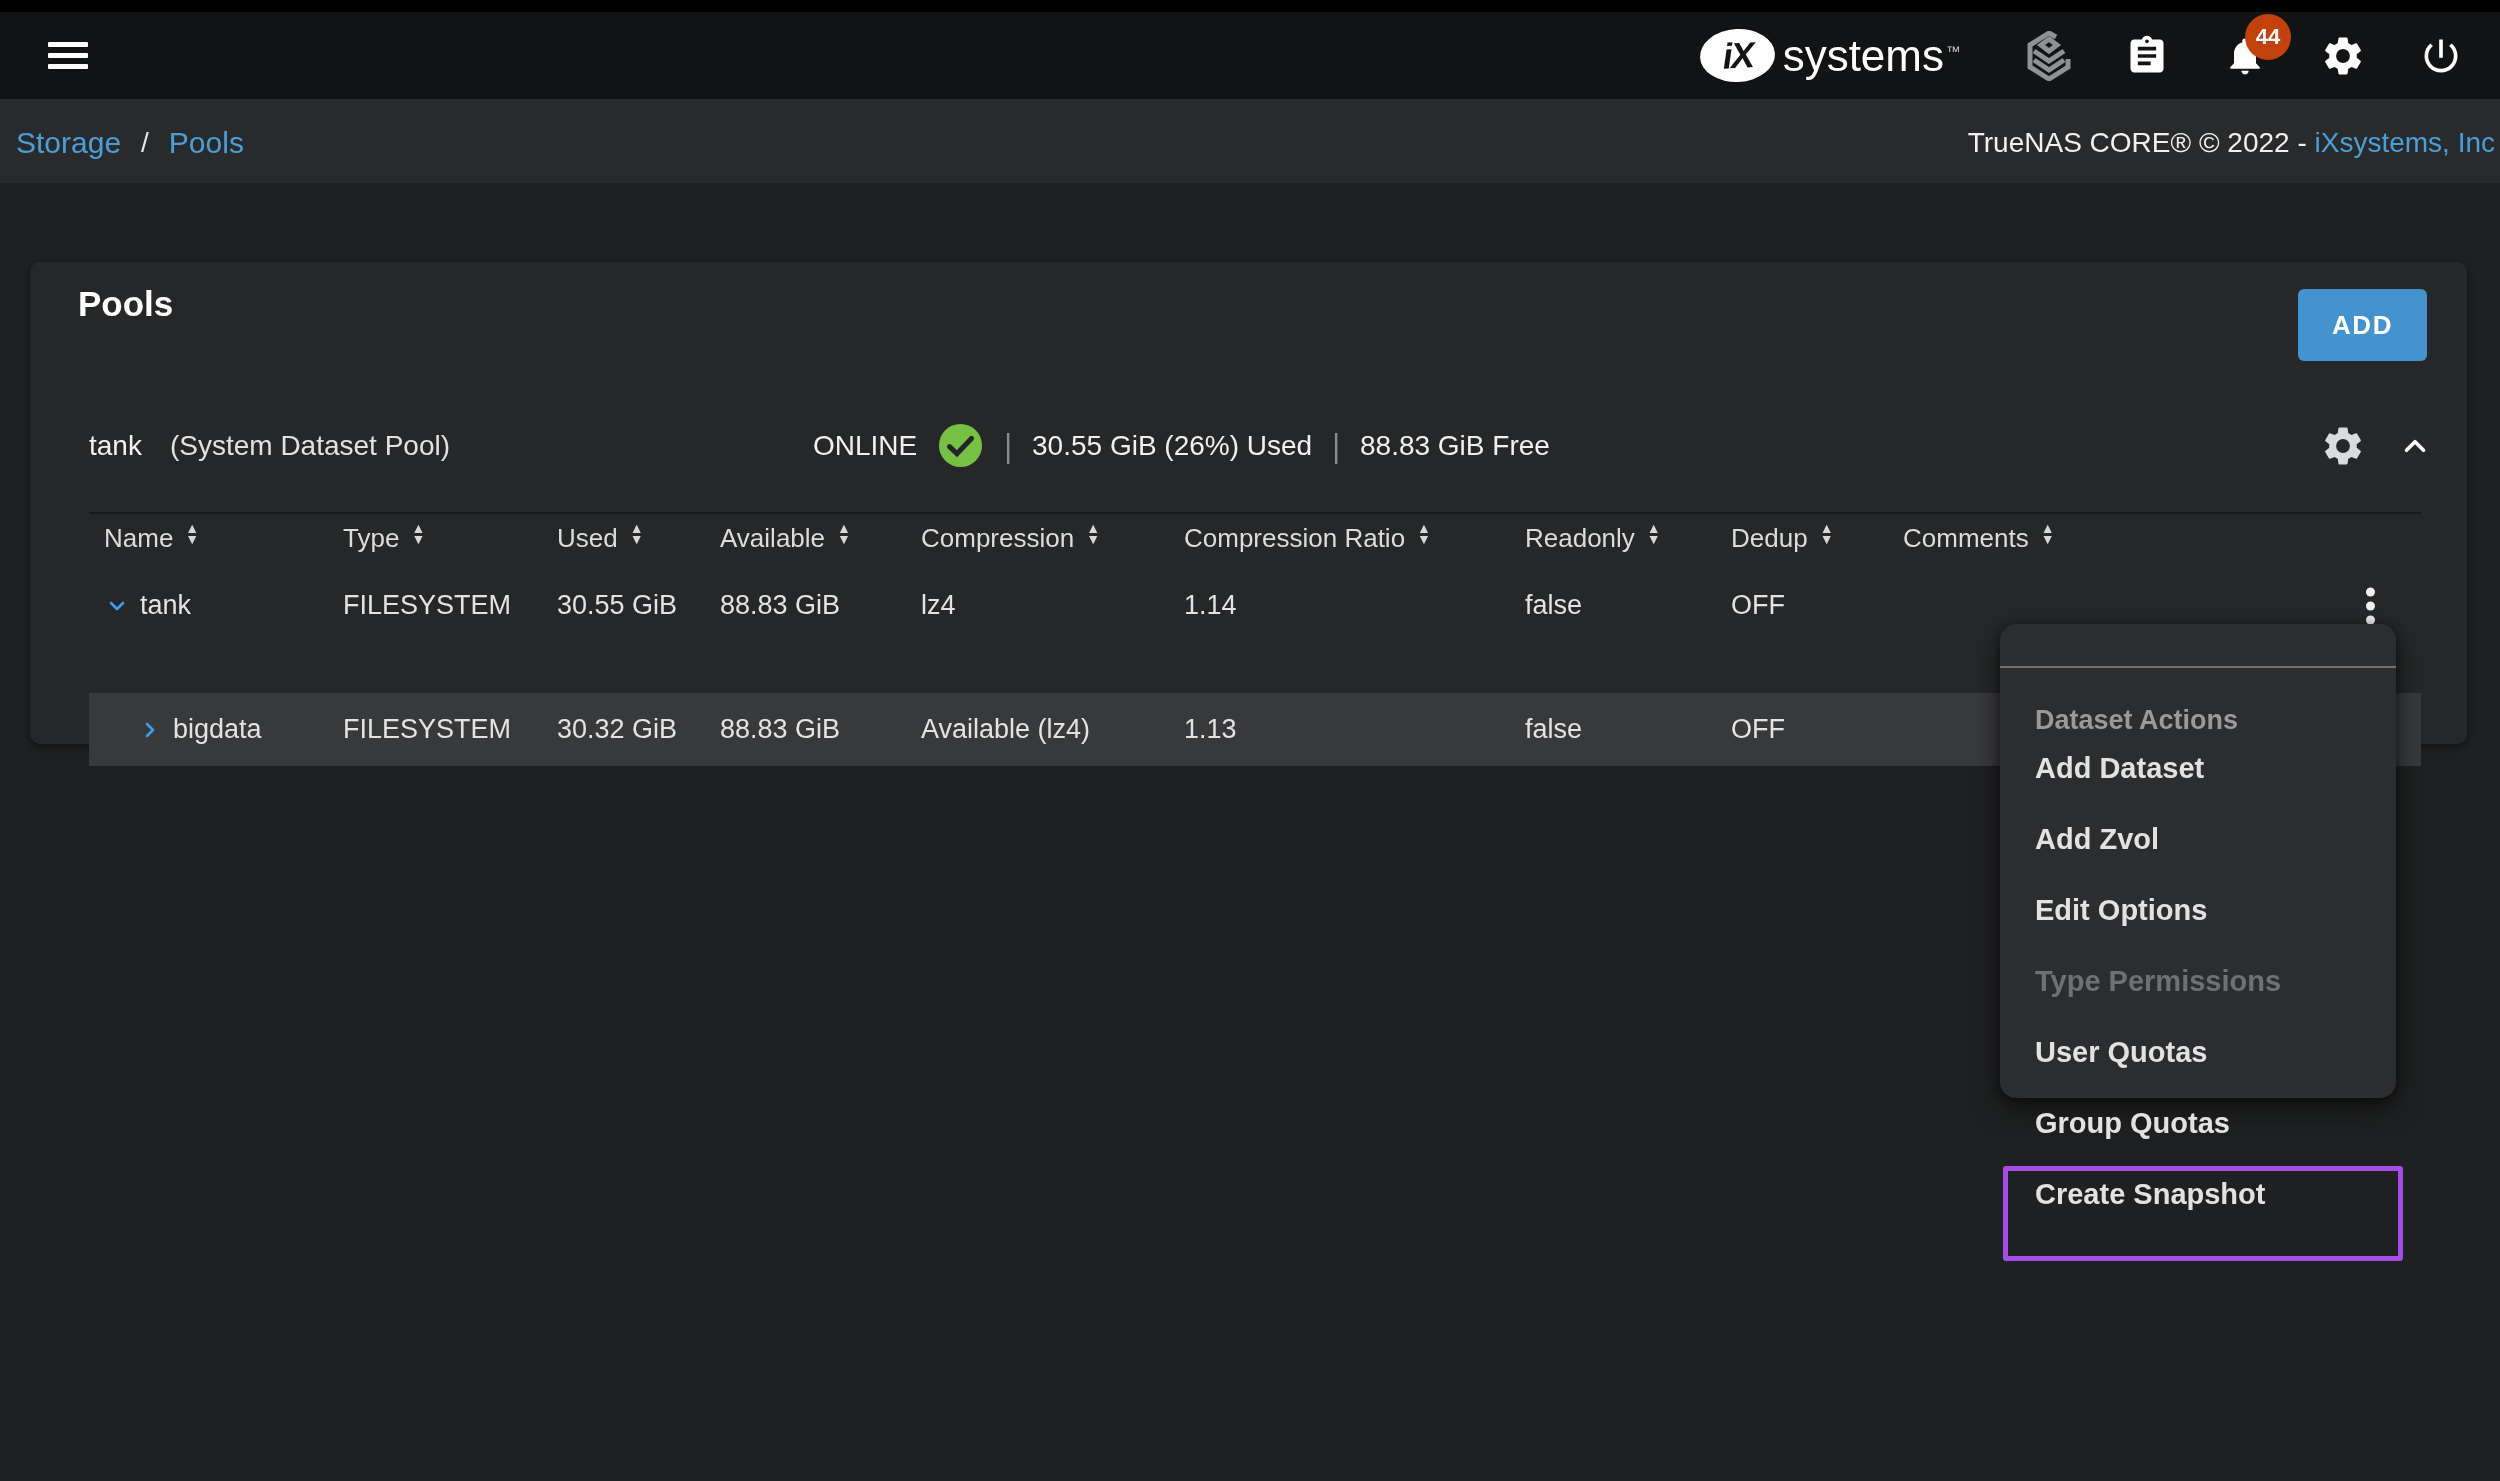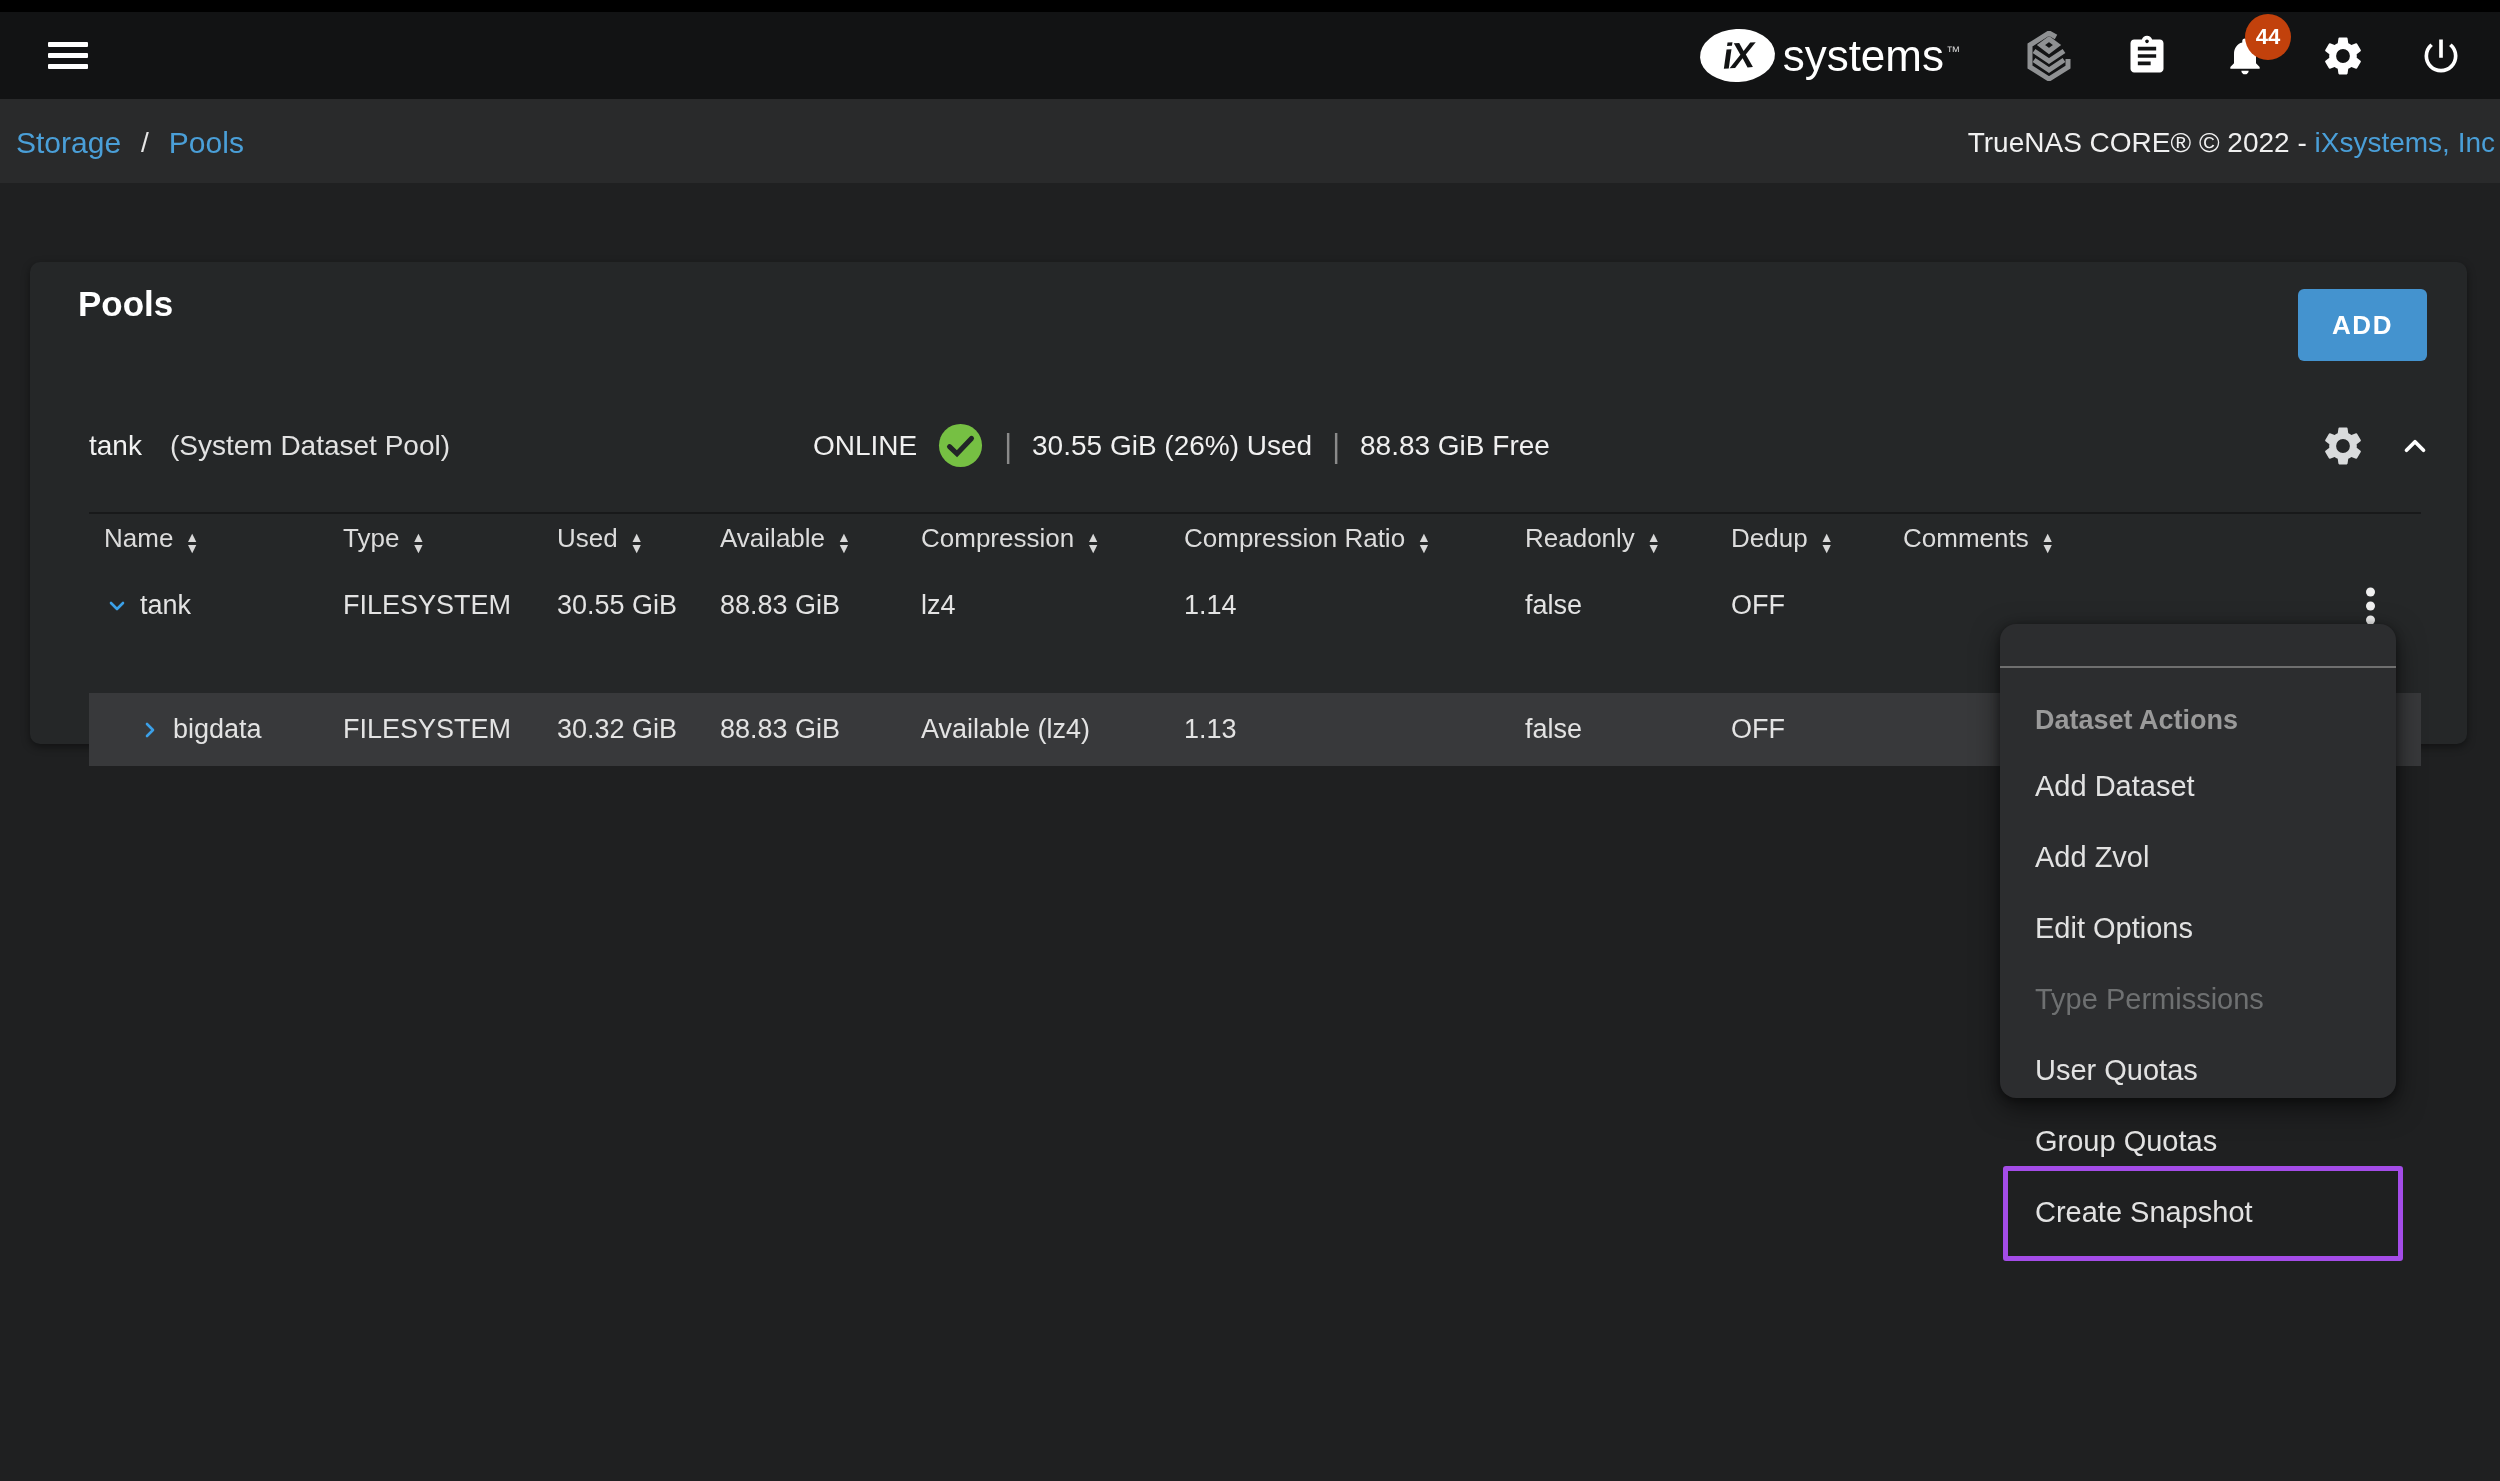--- a/index.html
+++ b/index.html
@@ -77,21 +77,21 @@
   .table {
     position:absolute; left:59px; top:250px; width:2332px;
     border-top:2px solid rgba(0,0,0,.35);
   }
   .tr {
     display:grid;
     grid-template-columns:239px 214px 163px 201px 263px 341px 206px 172px 1fr;
     align-items:center; padding-left:15px; position:relative;
   }
   .thead { height:48px; }
-  .th { display:flex; align-items:flex-end; gap:12px; font-size:26px; color:#dcdcdc; cursor:pointer; }
+  .th { display:flex; align-items:flex-start; gap:12px; font-size:26px; color:#dcdcdc; cursor:pointer; }
   .sort { display:flex; flex-direction:column; line-height:11px; font-size:14px; color:#d8d8d8; }
   .sort i { font-style:normal; }
   .row1 { height:87px; }
   .row2 { height:73px; background:#38393b;margin-top:44px; }
   .td { font-size:27px; color:#e3e3e3; }
   .td-name { display:flex; align-items:center; gap:10px; }
   .td-name.indent { padding-left:33px; }
   .expander { width:26px; height:26px; display:flex; align-items:center; justify-content:center; cursor:pointer; }
   .kebab {
     position:absolute; right:40px; top:50%; transform:translateY(-50%);
@@ -100,21 +100,21 @@
   .kebab i { width:9px; height:9px; border-radius:50%; background:#f0f0f0; }
 
   
   .menu {
     position:absolute; left:2000px; top:624px; width:396px; height:474px;
     background:#2c2d2f; border-radius:16px; z-index:50;
     box-shadow:0 10px 28px rgba(0,0,0,.55), 0 2px 8px rgba(0,0,0,.4);
   }
   .menu-divider { position:absolute; left:0; top:42px; width:100%; height:2px; background:#6f6f6f; }
   .menu-title { position:absolute; left:35px; top:81px; font-size:27px; font-weight:700; color:#9a9a9a; }
-  .menu-items { position:absolute; left:0; top:127px; width:100%; }
+  .menu-items { position:absolute; left:0; top:109px; width:100%;font-weight:bold; }
   .menu-item {
     height:71px; display:flex; align-items:center; padding-left:35px;
     font-size:29px; color:#e2e2e2; cursor:pointer;
   }
   .menu-item.disabled { color:#6e7071; cursor:default; }
 
   
   .annotation {
     position:absolute; left:2003px; top:1166px; width:400px; height:95px;
     border:5px solid #a44ce8; border-radius:3px; z-index:60; pointer-events:none;

